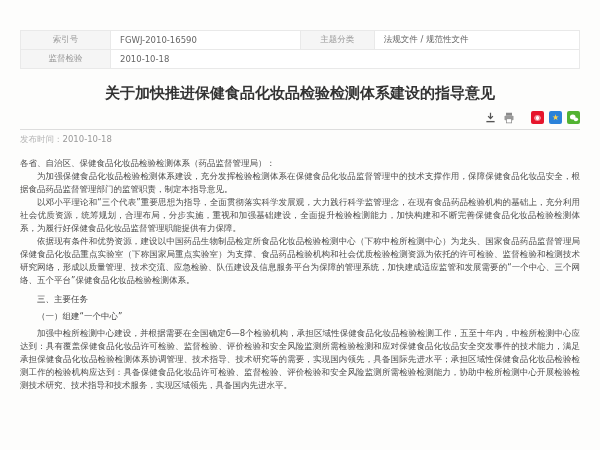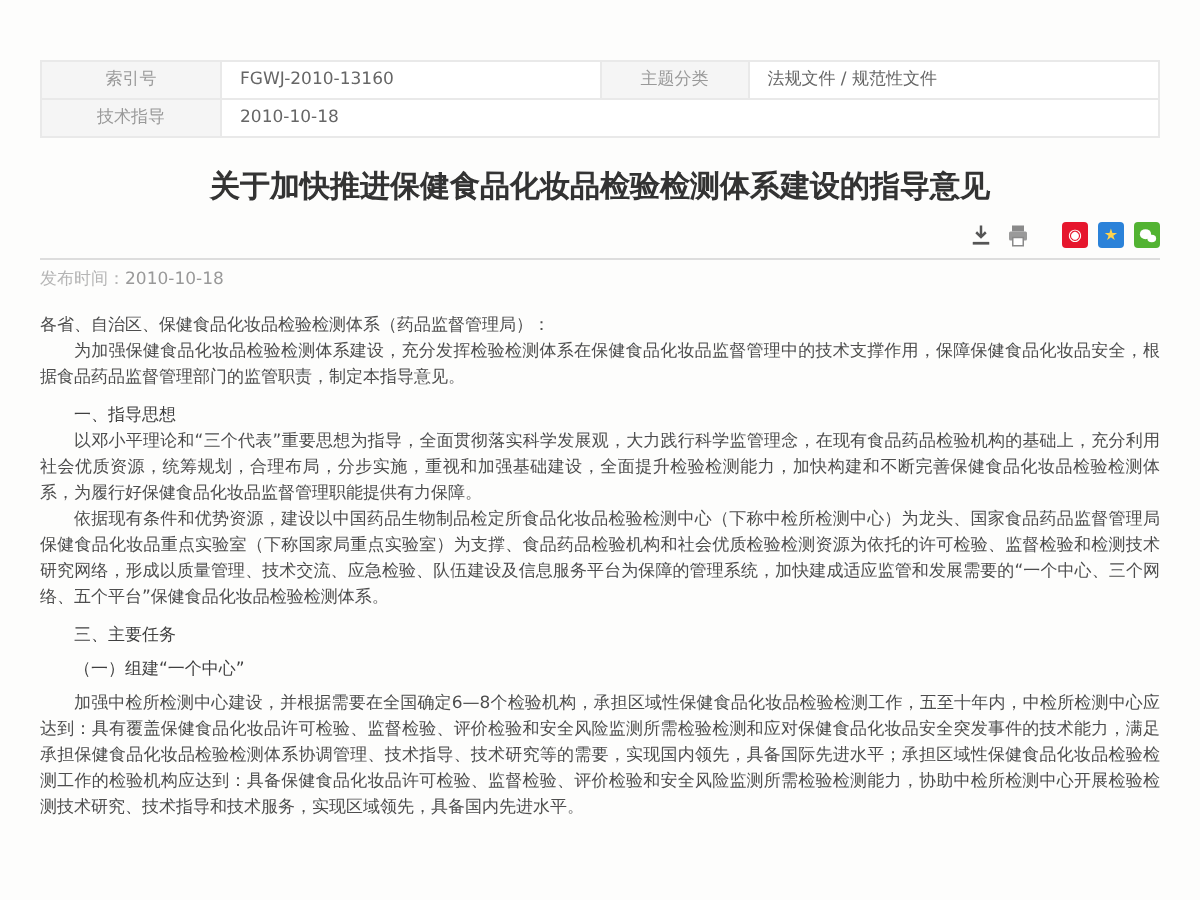--- a/index.html
+++ b/index.html
@@ -100,26 +100,26 @@
 </style>
 </head>
 <body>
 
 <div class="content">
 
   <table class="info">
     <tbody>
         <tr>
       <td class="lbl">索引号</td>
-      <td>FGWJ-2010-13160</td>
+      <td>FGWJ-2010-16590</td>
       <td class="lbl second">主题分类</td>
       <td>法规文件 / 规范性文件</td>
     </tr>
     <tr>
-      <td class="lbl">技术指导</td>
+      <td class="lbl">监督检验</td>
       <td colspan="3">2010-10-18</td>
     </tr>
   </tbody>
     </table>
 
   <div class="doc-title">关于加快推进保健食品化妆品检验检测体系建设的指导意见</div>
 
   <div class="toolbar">
     <span class="tool-btn">
       <svg viewBox="0 0 16 16" width="11" height="11">
@@ -145,21 +145,20 @@
     </span>
   </div>
 
   <div class="pub-time">
     <span>发布时间：</span><span class="val">2010-10-18</span>
   </div>
 
   <div class="doc-body">
       <p class="b-salutation">各省、自治区、保健食品化妆品检验检测体系（药品监督管理局）：</p>
       <p class="b-para">为加强保健食品化妆品检验检测体系建设，充分发挥检验检测体系在保健食品化妆品监督管理中的技术支撑作用，保障保健食品化妆品安全，根据食品药品监督管理部门的监管职责，制定本指导意见。</p>
-      <p class="b-heading">一、指导思想</p>
       <p class="b-para">以邓小平理论和“三个代表”重要思想为指导，全面贯彻落实科学发展观，大力践行科学监管理念，在现有食品药品检验机构的基础上，充分利用社会优质资源，统筹规划，合理布局，分步实施，重视和加强基础建设，全面提升检验检测能力，加快构建和不断完善保健食品化妆品检验检测体系，为履行好保健食品化妆品监督管理职能提供有力保障。</p>
       <p class="b-para">依据现有条件和优势资源，建设以中国药品生物制品检定所食品化妆品检验检测中心（下称中检所检测中心）为龙头、国家食品药品监督管理局保健食品化妆品重点实验室（下称国家局重点实验室）为支撑、食品药品检验机构和社会优质检验检测资源为依托的许可检验、监督检验和检测技术研究网络，形成以质量管理、技术交流、应急检验、队伍建设及信息服务平台为保障的管理系统，加快建成适应监管和发展需要的“一个中心、三个网络、五个平台”保健食品化妆品检验检测体系。</p>
       <p class="b-heading">三、主要任务</p>
       <p class="b-subheading">（一）组建“一个中心”</p>
       <p class="b-para">加强中检所检测中心建设，并根据需要在全国确定6—8个检验机构，承担区域性保健食品化妆品检验检测工作，五至十年内，中检所检测中心应达到：具有覆盖保健食品化妆品许可检验、监督检验、评价检验和安全风险监测所需检验检测和应对保健食品化妆品安全突发事件的技术能力，满足承担保健食品化妆品检验检测体系协调管理、技术指导、技术研究等的需要，实现国内领先，具备国际先进水平；承担区域性保健食品化妆品检验检测工作的检验机构应达到：具备保健食品化妆品许可检验、监督检验、评价检验和安全风险监测所需检验检测能力，协助中检所检测中心开展检验检测技术研究、技术指导和技术服务，实现区域领先，具备国内先进水平。</p>
     </div>
 
 </div>
 
 </body></html>

